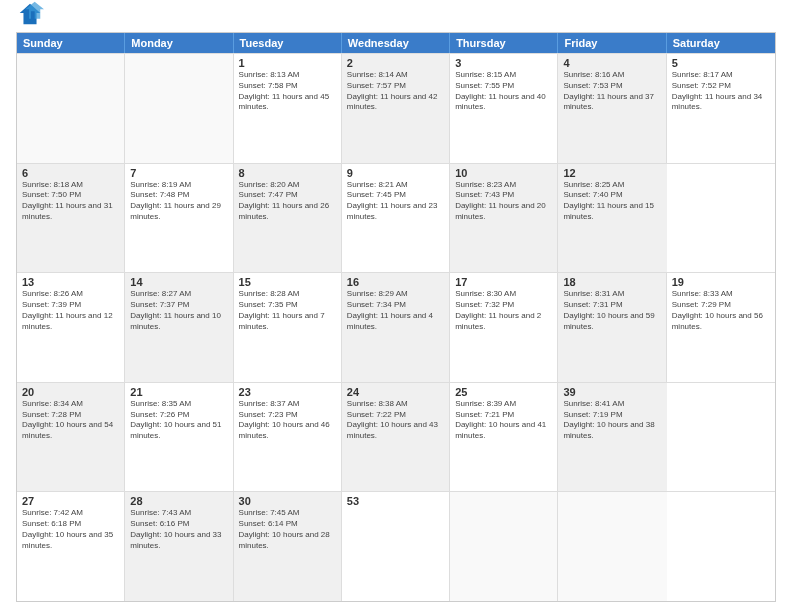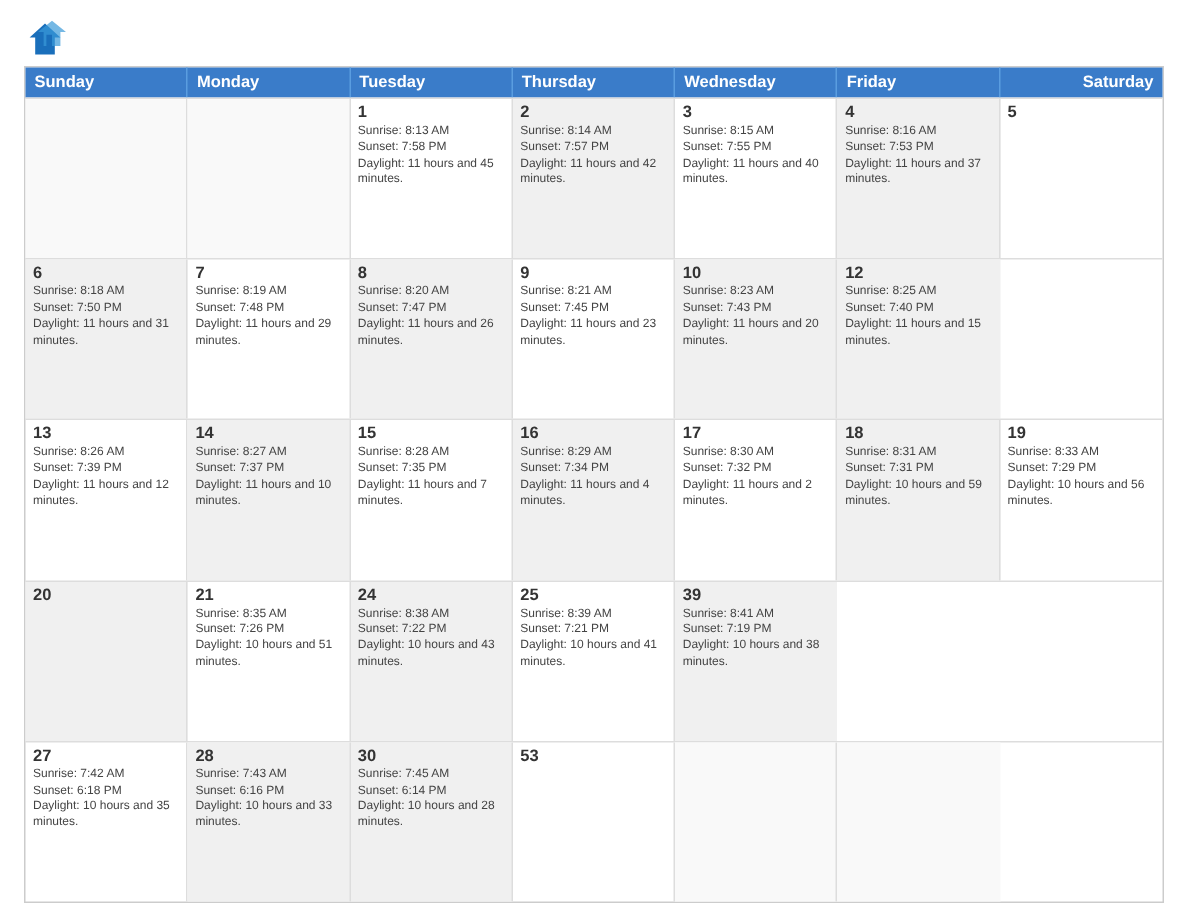--- a/index.html
+++ b/index.html
@@ -6,21 +6,21 @@
     body {
       font-family: Arial, sans-serif;
       background: #fff;
       width: 792px;
       height: 612px;
       overflow: hidden;
     }
     .page {
       width: 792px;
       height: 612px;
-      padding: 12px 16px 10px;
+      padding: 0 16px 10px;
       display: flex;
       flex-direction: column;
     }
     .header {
       display: flex;
       align-items: flex-start;
       justify-content: space-between;
       margin-bottom: 4px;
     }
     .logo {
@@ -73,21 +73,21 @@
       background: #3a7cc9;
     }
     .cal-header-cell {
       color: #fff;
       font-size: 11px;
       font-weight: bold;
       padding: 4px 6px;
       text-align: left;
       border-right: 1px solid #5a9de0;
     }
-    .cal-header-cell:last-child { border-right: none; text-align: right; }
+    .cal-header-cell:last-child { border-right: none; }
     .cal-body {
       flex: 1;
       display: flex;
       flex-direction: column;
     }
     .cal-week {
       display: grid;
       grid-template-columns: repeat(7, 1fr);
       flex: 1;
       border-top: 1px solid #ddd;
@@ -136,22 +136,22 @@
       <div class="main-title"></div>
       <div class="subtitle"></div>
     </div>
   </div>
 
   <div class="calendar">
     <div class="cal-header-row">
     <div class="cal-header-cell">Sunday</div>
         <div class="cal-header-cell">Monday</div>
         <div class="cal-header-cell">Tuesday</div>
+        <div class="cal-header-cell">Wednesday</div>
         <div class="cal-header-cell">Thursday</div>
-        <div class="cal-header-cell">Wednesday</div>
         <div class="cal-header-cell">Friday</div>
         <div class="cal-header-cell">Saturday</div>
       </div>
     <div class="cal-body">
     <div class="cal-week">
           <div class="cal-cell empty"></div>
           <div class="cal-cell empty"></div>
           <div class="cal-cell">
             <span class="day-num">1</span>
             <div class="cell-text">Sunrise: 8:13 AM<br>Sunset: 7:58 PM<br>Daylight: 11 hours and 45 minutes.</div>
@@ -163,20 +163,21 @@
           <div class="cal-cell">
             <span class="day-num">3</span>
             <div class="cell-text">Sunrise: 8:15 AM<br>Sunset: 7:55 PM<br>Daylight: 11 hours and 40 minutes.</div>
           </div>
           <div class="cal-cell shaded">
             <span class="day-num">4</span>
             <div class="cell-text">Sunrise: 8:16 AM<br>Sunset: 7:53 PM<br>Daylight: 11 hours and 37 minutes.</div>
           </div>
           <div class="cal-cell">
             <span class="day-num">5</span>
+            <div class="cell-text">Sunrise: 8:17 AM<br>Sunset: 7:52 PM<br>Daylight: 11 hours and 34 minutes.</div>
           </div>
         </div>
         <div class="cal-week">
           <div class="cal-cell shaded">
             <span class="day-num">6</span>
             <div class="cell-text">Sunrise: 8:18 AM<br>Sunset: 7:50 PM<br>Daylight: 11 hours and 31 minutes.</div>
           </div>
           <div class="cal-cell">
             <span class="day-num">7</span>
             <div class="cell-text">Sunrise: 8:19 AM<br>Sunset: 7:48 PM<br>Daylight: 11 hours and 29 minutes.</div>
@@ -224,24 +225,29 @@
             <div class="cell-text">Sunrise: 8:31 AM<br>Sunset: 7:31 PM<br>Daylight: 10 hours and 59 minutes.</div>
           </div>
           <div class="cal-cell">
             <span class="day-num">19</span>
             <div class="cell-text">Sunrise: 8:33 AM<br>Sunset: 7:29 PM<br>Daylight: 10 hours and 56 minutes.</div>
           </div>
         </div>
         <div class="cal-week">
           <div class="cal-cell shaded">
             <span class="day-num">20</span>
+            <div class="cell-text">Sunrise: 8:34 AM<br>Sunset: 7:28 PM<br>Daylight: 10 hours and 54 minutes.</div>
           </div>
           <div class="cal-cell">
             <span class="day-num">21</span>
             <div class="cell-text">Sunrise: 8:35 AM<br>Sunset: 7:26 PM<br>Daylight: 10 hours and 51 minutes.</div>
+          </div>
+          <div class="cal-cell">
+            <span class="day-num">23</span>
+            <div class="cell-text">Sunrise: 8:37 AM<br>Sunset: 7:23 PM<br>Daylight: 10 hours and 46 minutes.</div>
           </div>
           <div class="cal-cell shaded">
             <span class="day-num">24</span>
             <div class="cell-text">Sunrise: 8:38 AM<br>Sunset: 7:22 PM<br>Daylight: 10 hours and 43 minutes.</div>
           </div>
           <div class="cal-cell">
             <span class="day-num">25</span>
             <div class="cell-text">Sunrise: 8:39 AM<br>Sunset: 7:21 PM<br>Daylight: 10 hours and 41 minutes.</div>
           </div>
           <div class="cal-cell shaded">

